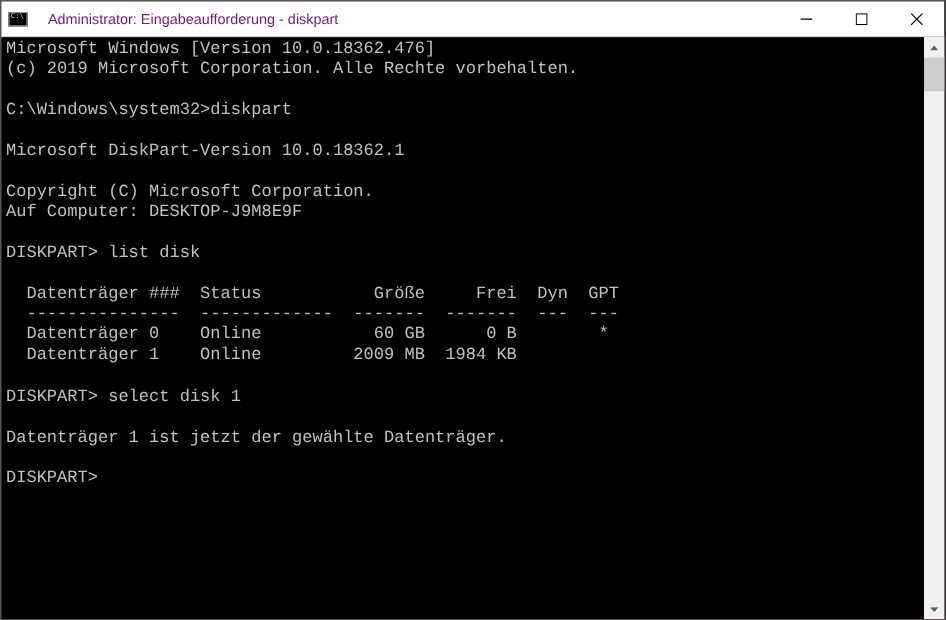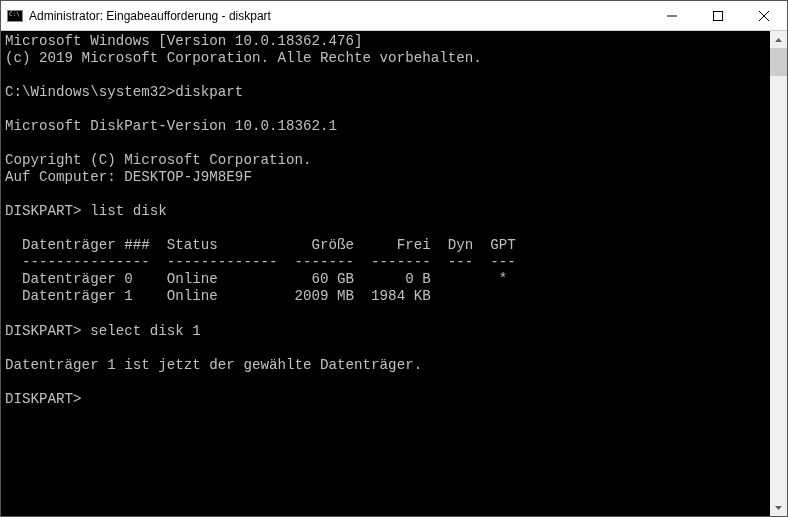--- a/index.html
+++ b/index.html
@@ -19,23 +19,24 @@
     border-bottom: 1px solid #ccc;
   }
   .titlebar .icon-box {
     width: 16px; height: 16px;
     margin-left: 6px; margin-right: 6px;
     display: flex; align-items: center; justify-content: center;
   }
   .titlebar .title {
     flex: 1;
     font-size: 12px;
-    color: #000000;
+    color: #701a75;
     white-space: nowrap;
     overflow: hidden;
+    margin-left: 11px;
   }
   .win-controls { display: flex; height: 100%; }
   .win-btn {
     width: 46px; height: 100%;
     display: flex; align-items: center; justify-content: center;
     font-size: 10px;
     color: #000;
   }
   .win-btn svg { display: block; }
   .term-wrap {

